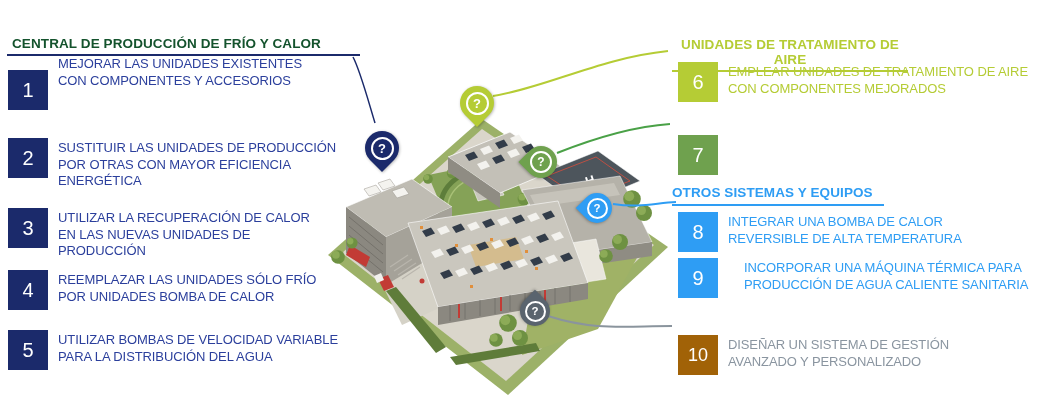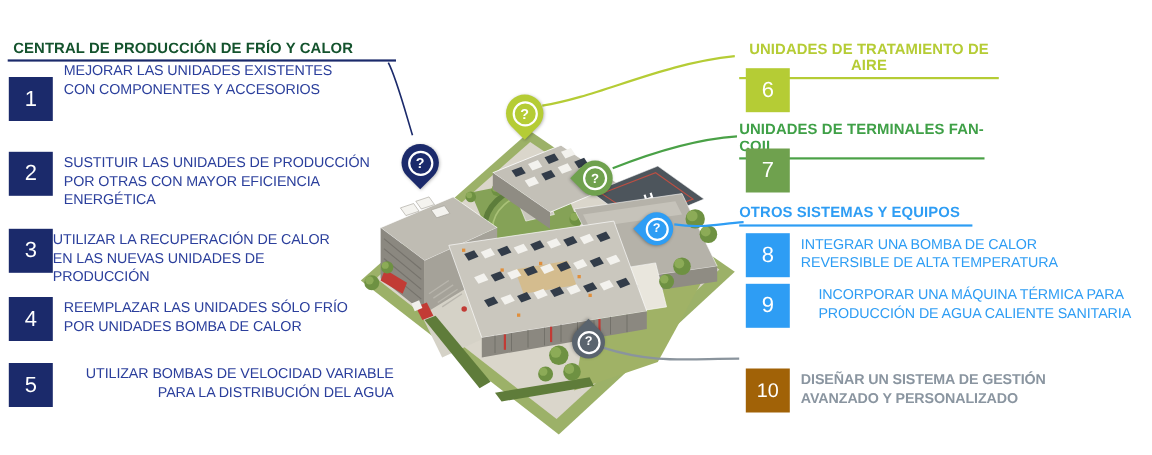--- a/index.html
+++ b/index.html
@@ -218,48 +218,49 @@
   <div class="numbox nb-navy" style="left:8px;top:70px;">1</div>
   <div class="itxt t-navy" style="left:58px;top:56px;width:300px;">MEJORAR LAS UNIDADES EXISTENTES
 CON COMPONENTES Y ACCESORIOS</div>
 
   <div class="numbox nb-navy" style="left:8px;top:138px;">2</div>
   <div class="itxt t-navy" style="left:58px;top:140px;width:300px;">SUSTITUIR LAS UNIDADES DE PRODUCCIÓN
 POR OTRAS CON MAYOR EFICIENCIA
 ENERGÉTICA</div>
 
   <div class="numbox nb-navy" style="left:8px;top:208px;">3</div>
-  <div class="itxt t-navy" style="left:48px;top:210px;width:300px;">UTILIZAR LA RECUPERACIÓN DE CALOR
+  <div class="itxt t-navy" style="left:58px;top:210px;width:300px;">UTILIZAR LA RECUPERACIÓN DE CALOR
 EN LAS NUEVAS UNIDADES DE
 PRODUCCIÓN</div>
 
   <div class="numbox nb-navy" style="left:8px;top:270px;">4</div>
   <div class="itxt t-navy" style="left:58px;top:272px;width:300px;">REEMPLAZAR LAS UNIDADES SÓLO FRÍO
 POR UNIDADES BOMBA DE CALOR</div>
 
   <div class="numbox nb-navy" style="left:8px;top:330px;">5</div>
-  <div class="itxt t-navy" style="left:58px;top:332px;width:300px;text-align:right;">UTILIZAR BOMBAS DE VELOCIDAD VARIABLE
+  <div class="itxt t-navy" style="left:58px;top:332px;width:300px;">UTILIZAR BOMBAS DE VELOCIDAD VARIABLE
 PARA LA DISTRIBUCIÓN DEL AGUA</div>
 
   <div class="hdr hdr-aire">UNIDADES DE TRATAMIENTO DE AIRE</div>
   <div class="numbox nb-lime" style="left:678px;top:62px;">6</div>
-
-  <div class="hdr hdr-fancoil">UNIDADES DE TERMINALES FAN-COIL</div>
+  <div class="itxt t-lime" style="left:728px;top:64px;width:316px;">EMPLEAR UNIDADES DE TRATAMIENTO DE AIRE
+CON COMPONENTES MEJORADOS</div>
+
   <div class="numbox nb-green" style="left:678px;top:135px;">7</div>
 
   <div class="hdr hdr-otros">OTROS SISTEMAS Y EQUIPOS</div>
   <div class="numbox nb-blue" style="left:678px;top:212px;">8</div>
   <div class="itxt t-blue" style="left:728px;top:214px;width:316px;">INTEGRAR UNA BOMBA DE CALOR
 REVERSIBLE DE ALTA TEMPERATURA</div>
   <div class="numbox nb-blue" style="left:678px;top:258px;">9</div>
   <div class="itxt t-blue" style="left:744px;top:260px;width:316px;">INCORPORAR UNA MÁQUINA TÉRMICA PARA
 PRODUCCIÓN DE AGUA CALIENTE SANITARIA</div>
 
   <div class="numbox nb-gray" style="left:678px;top:335px;font-size:18px;">10</div>
-  <div class="itxt t-gray" style="left:728px;top:337px;width:316px;font-weight:bold;">DISEÑAR UN SISTEMA DE GESTIÓN
+  <div class="itxt t-gray" style="left:728px;top:337px;width:316px;">DISEÑAR UN SISTEMA DE GESTIÓN
 AVANZADO Y PERSONALIZADO</div>
 
   <div class="pin p34 dir-down pin-navy" style="left:365px;top:131px;">
     <div class="q">
         <span class="qring">?</span>
       </div>
   </div>
   <div class="pin p34 dir-down pin-lime" style="left:460px;top:86px;">
     <div class="q">
         <span class="qring">?</span>

